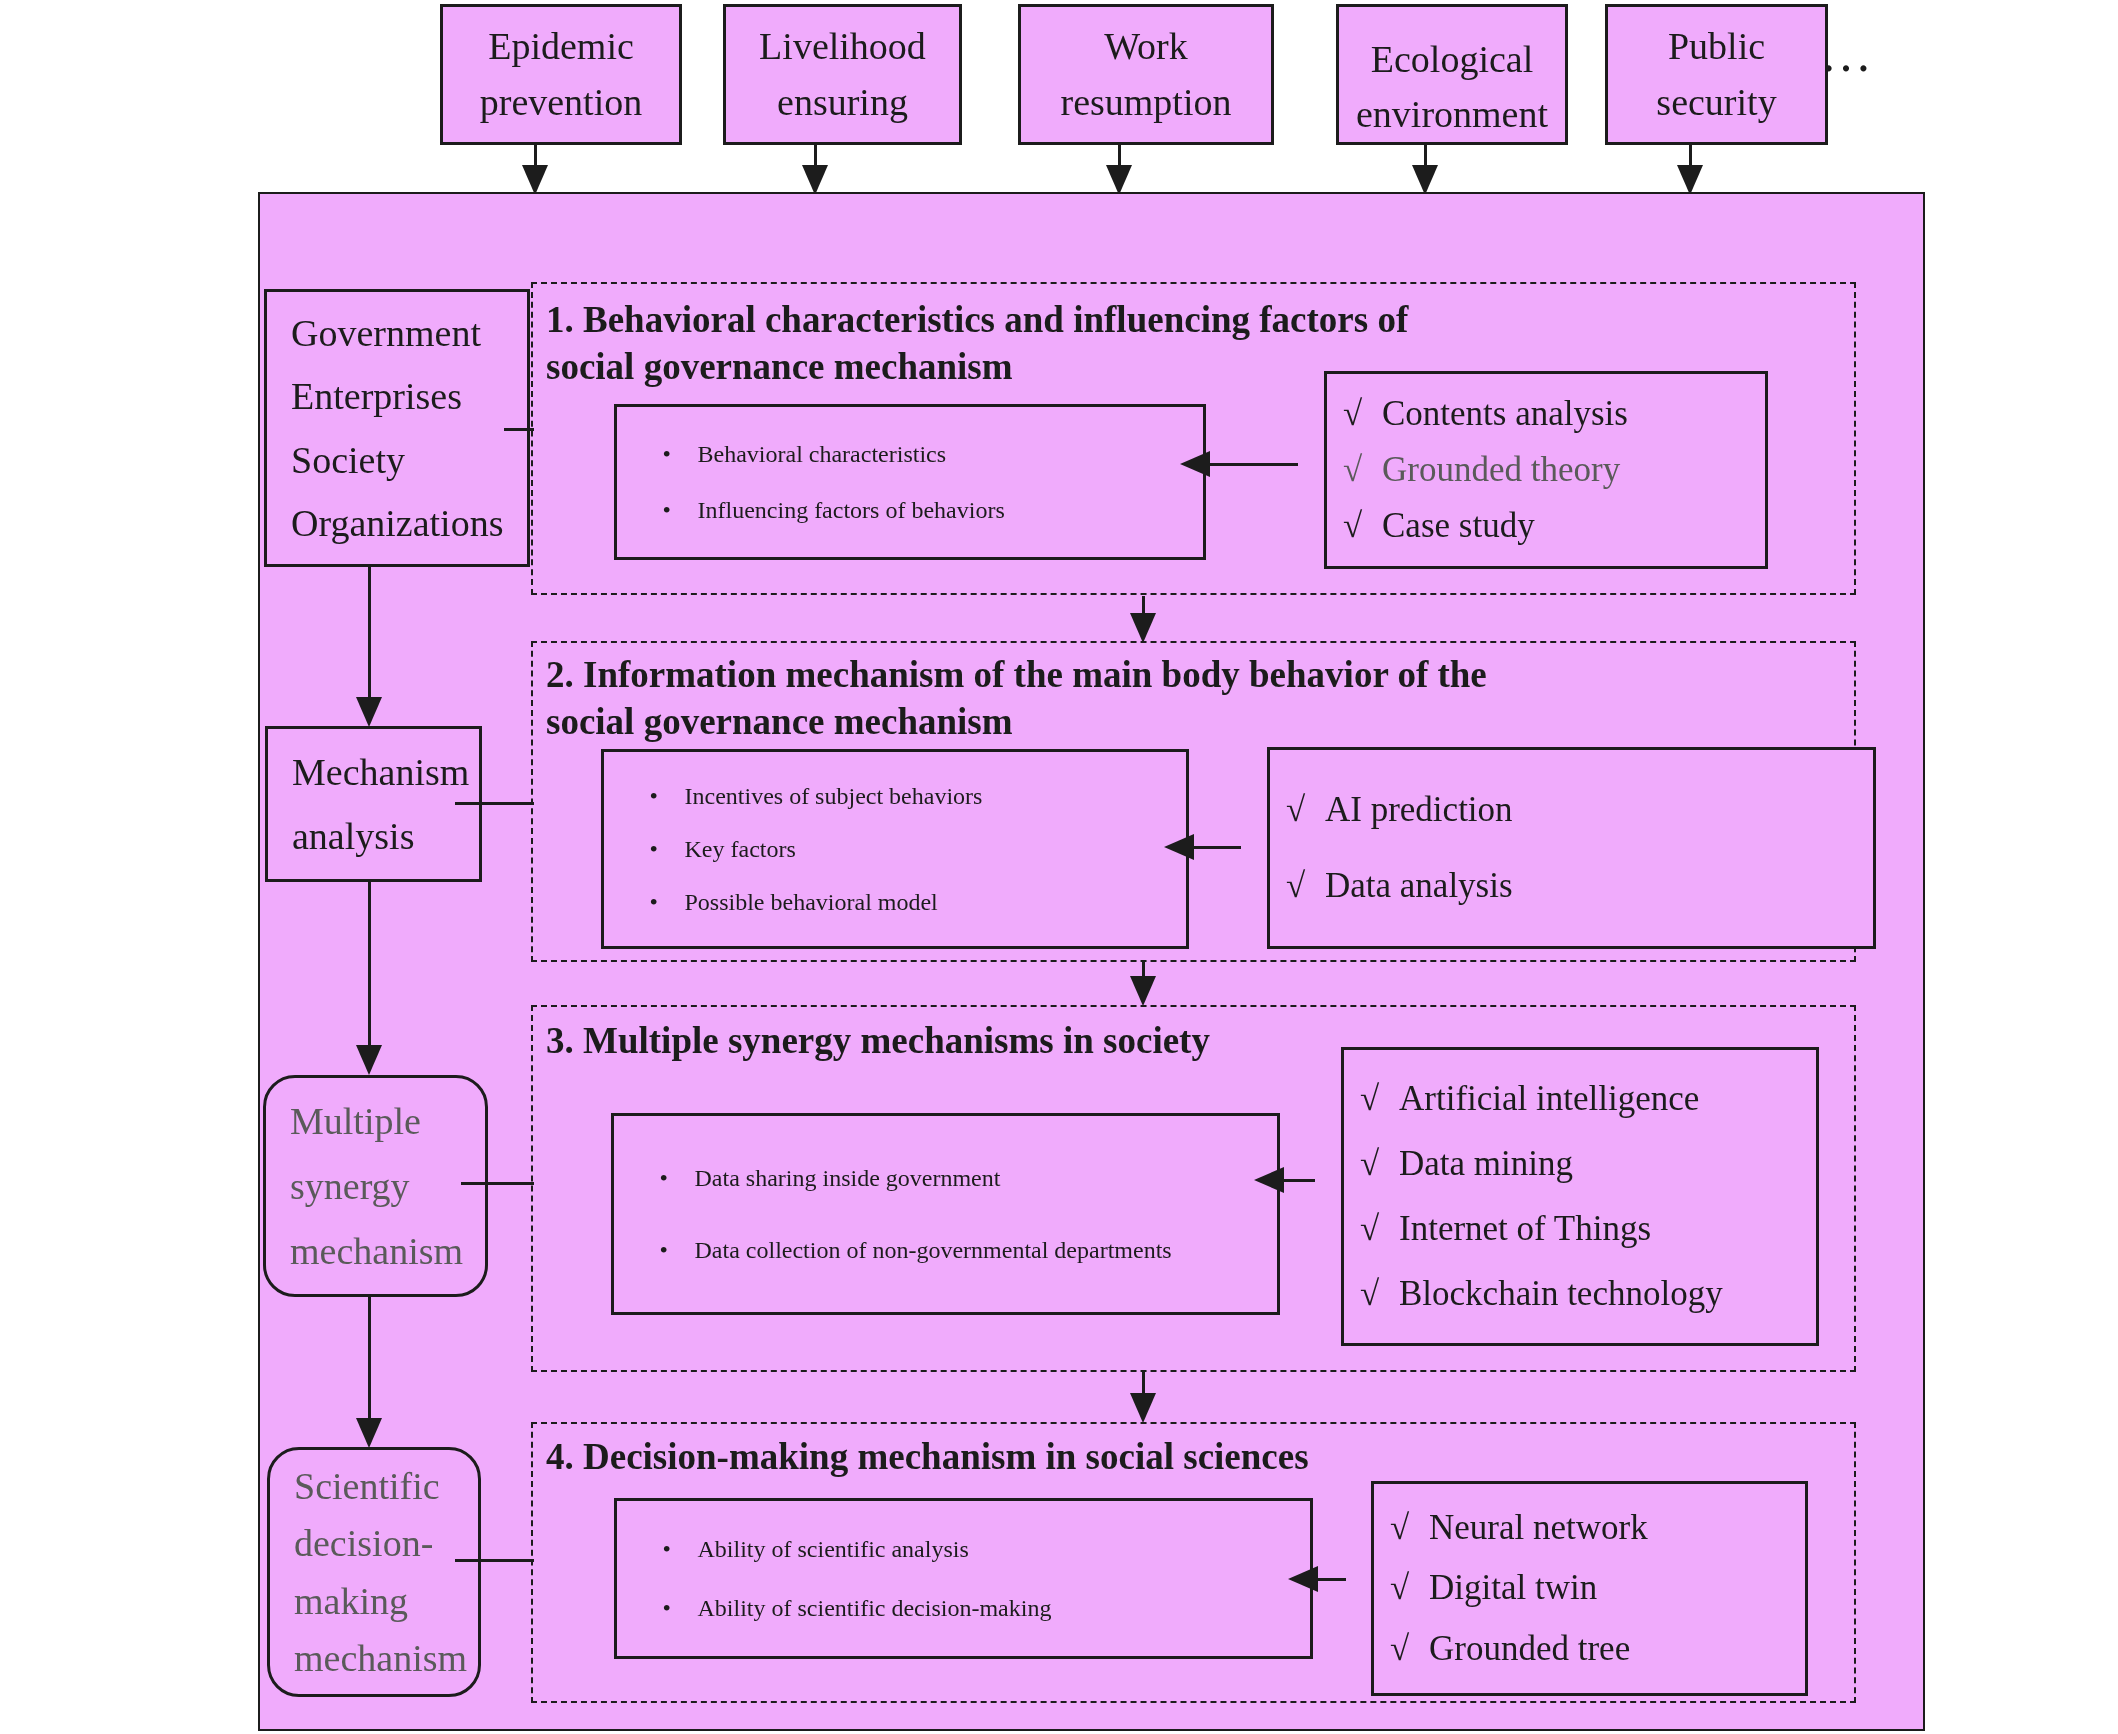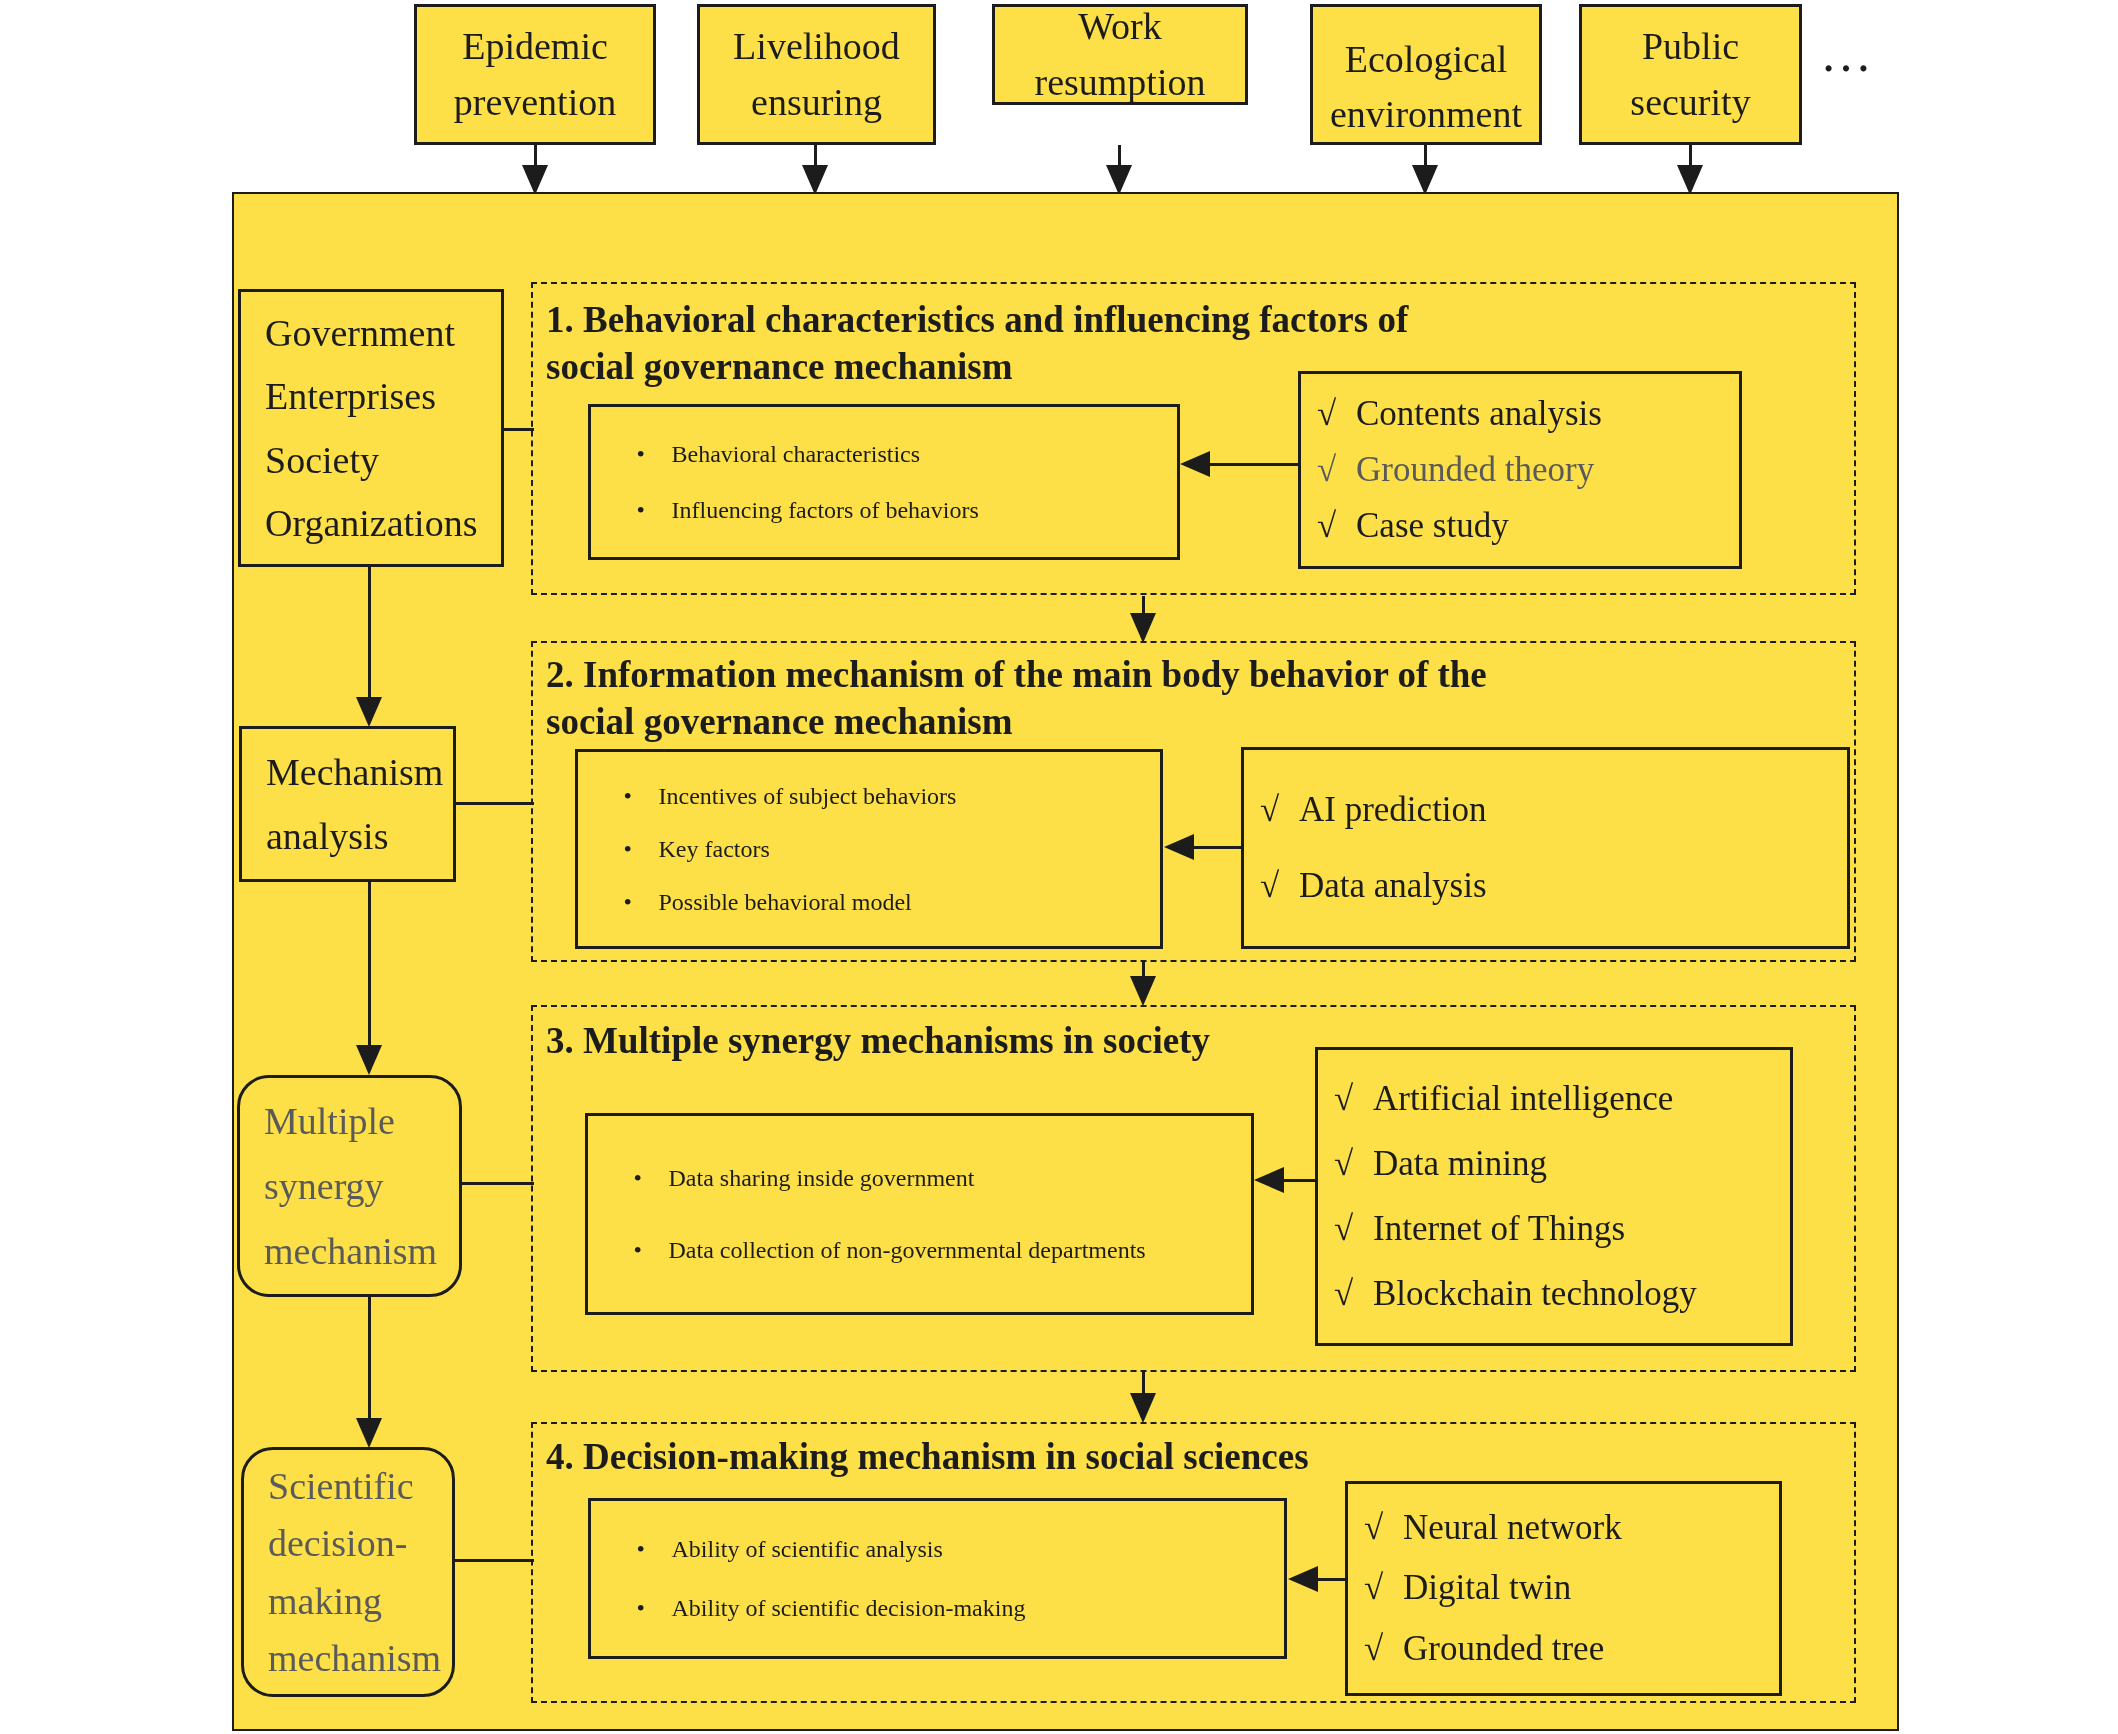--- a/index.html
+++ b/index.html
@@ -14,22 +14,23 @@
   #canvas{
     position:relative;
     width:2119px;
     height:1735px;
     background:#ffffff;
     overflow:hidden;
   }
   .box{
     position:absolute;
     border:3.4px solid var(--ink);
-    background:#fde047;
-    box-sizing:border-box;
+    background:#f0abfc;
+    box-sizing:border-box;
+    margin-left:26px;
   }
   .topbox{
     display:flex;
     align-items:center;
     justify-content:center;
     text-align:center;
     font-size:38px;
     line-height:1.45;
   }
   .leftbox{
@@ -89,21 +90,21 @@
 <body>
 
 <div id="canvas">
 
   <div class="box topbox" style="left:414px;top:4px;width:242px;height:141px;">
     <span>Epidemic prevention</span>
   </div>
   <div class="box topbox" style="left:697px;top:4px;width:239px;height:141px;">
     <span>Livelihood ensuring</span>
   </div>
-  <div class="box topbox" style="left:992px;top:4px;width:256px;height:101px;">
+  <div class="box topbox" style="left:992px;top:4px;width:256px;height:141px;">
     <span>Work resumption</span>
   </div>
   <div class="box topbox" style="left:1310px;top:4px;width:232px;height:141px;align-items:flex-end;">
     <span>Ecological environment</span>
   </div>
   <div class="box topbox" style="left:1579px;top:4px;width:223px;height:141px;">
     <span>Public security</span>
   </div>
   <div class="ellipsis" style="left:1820px;top:24px;">…</div>
 

